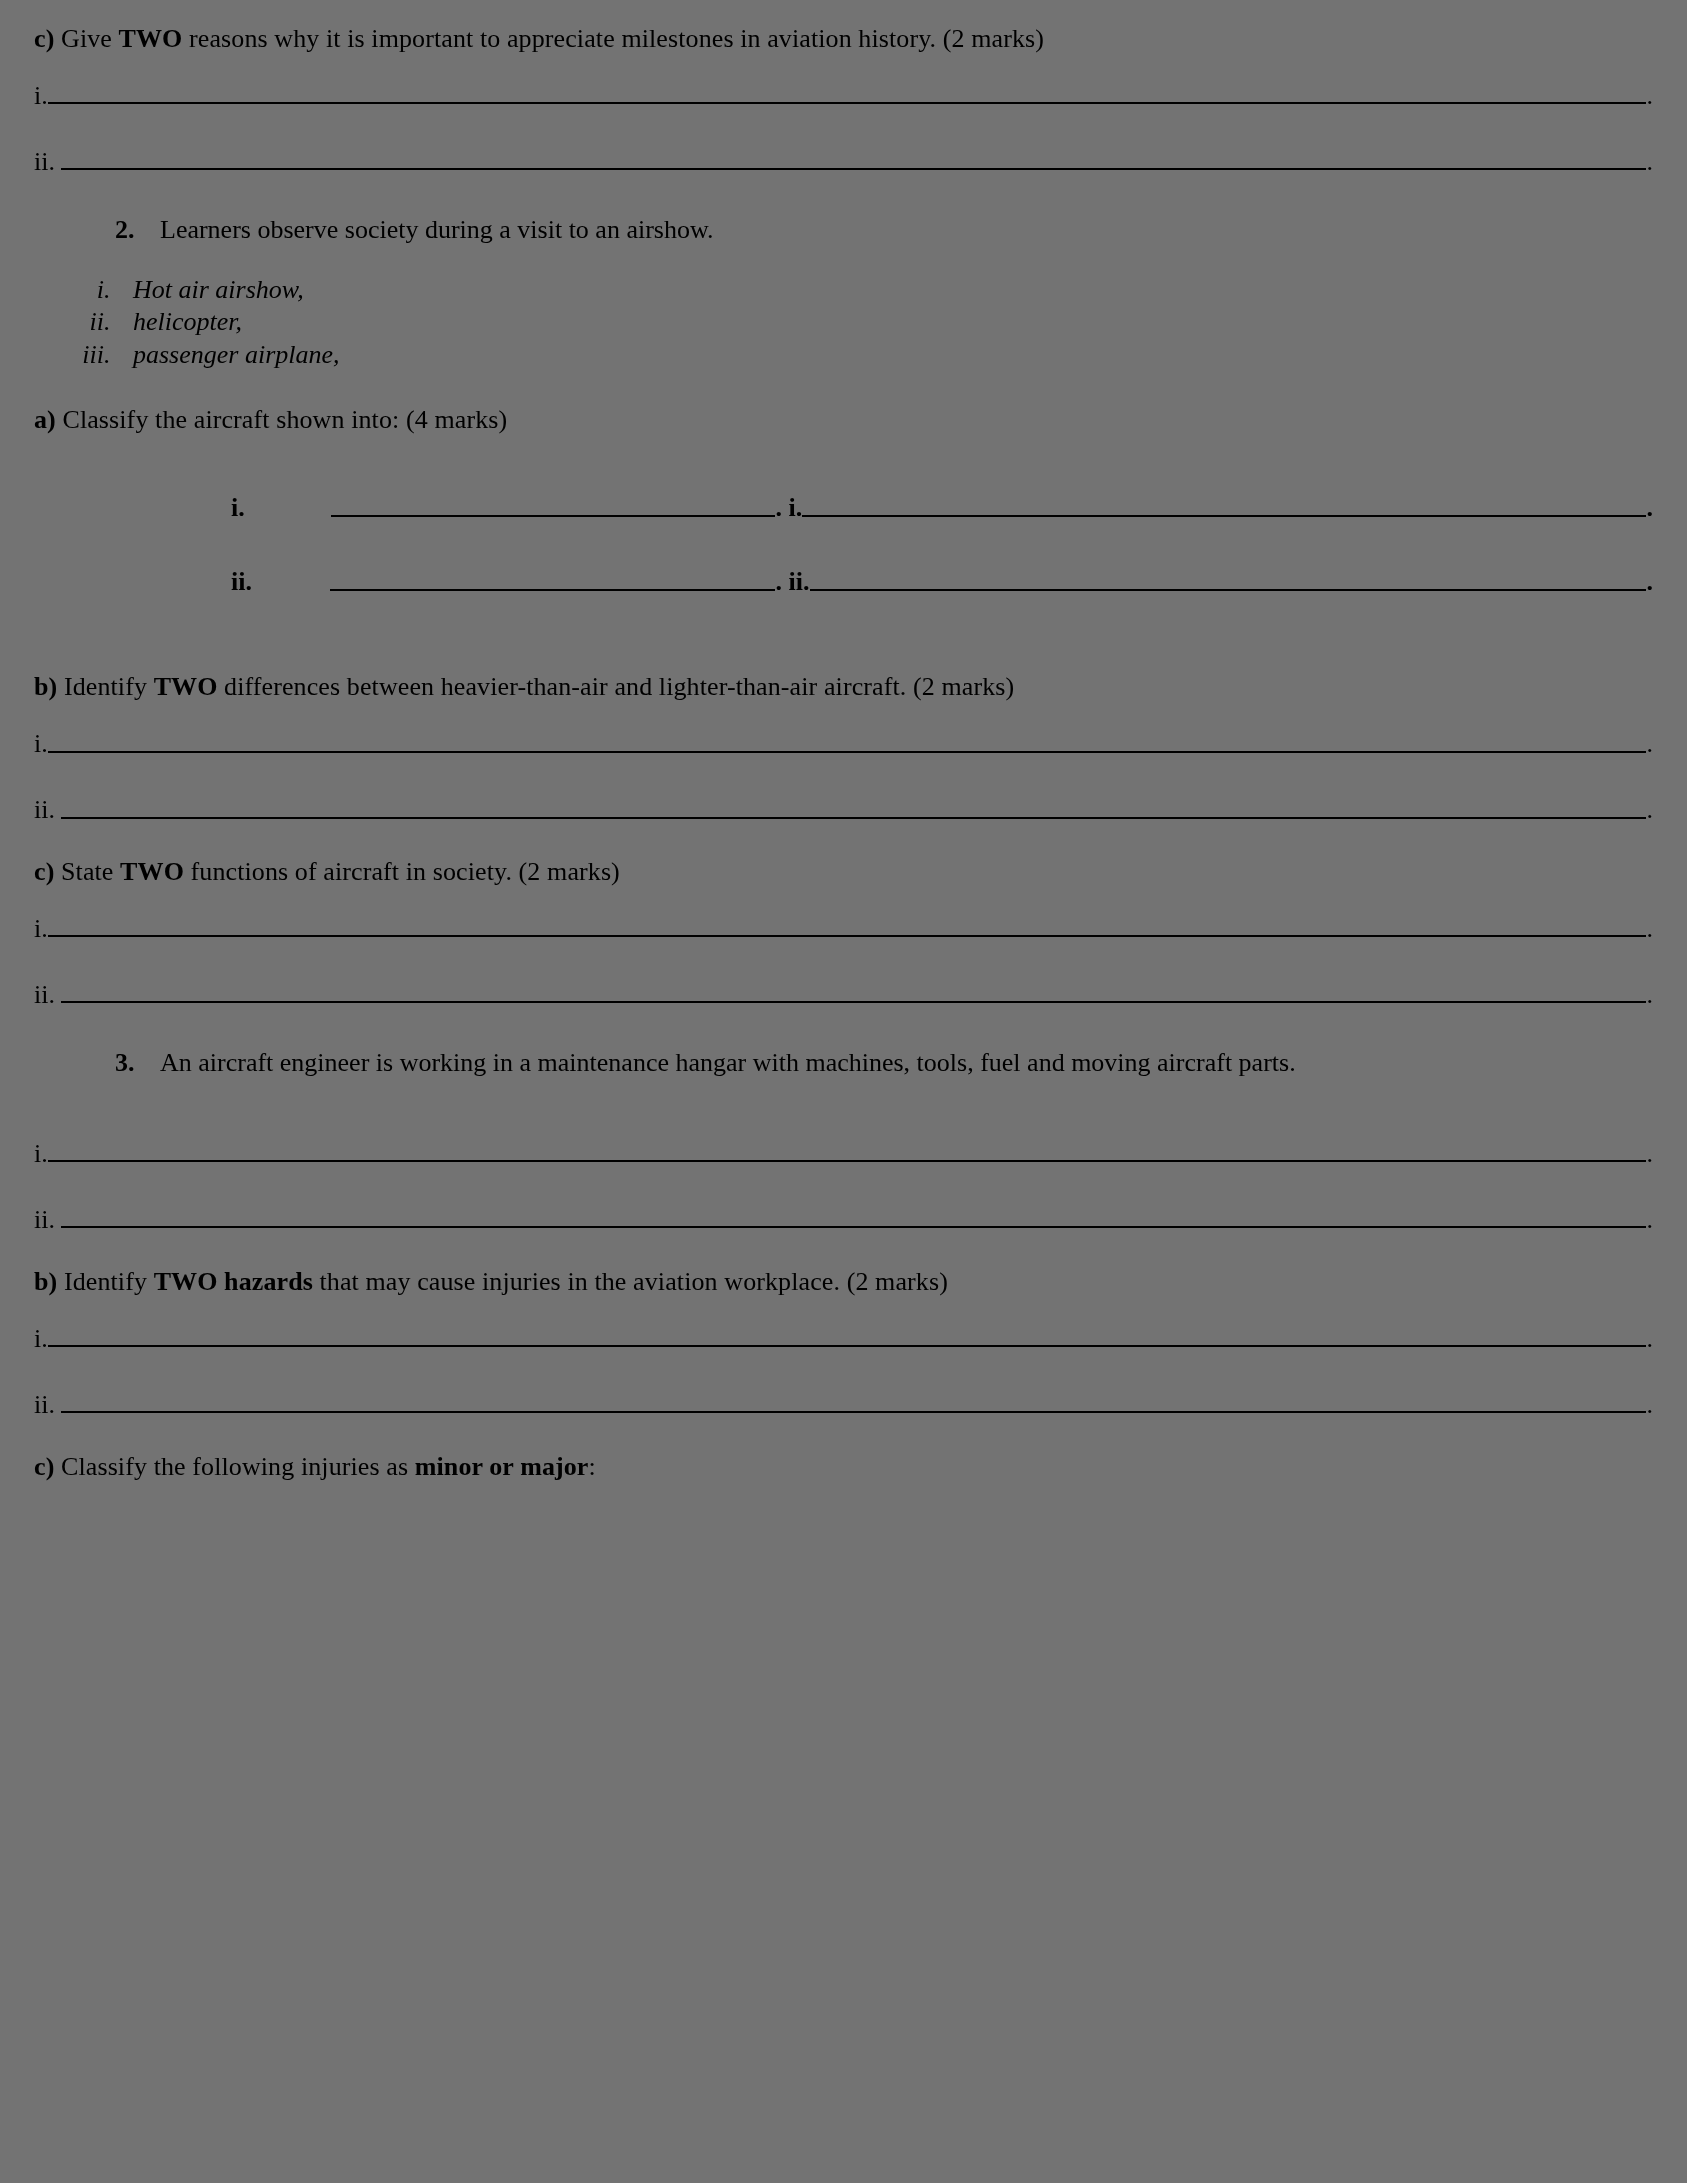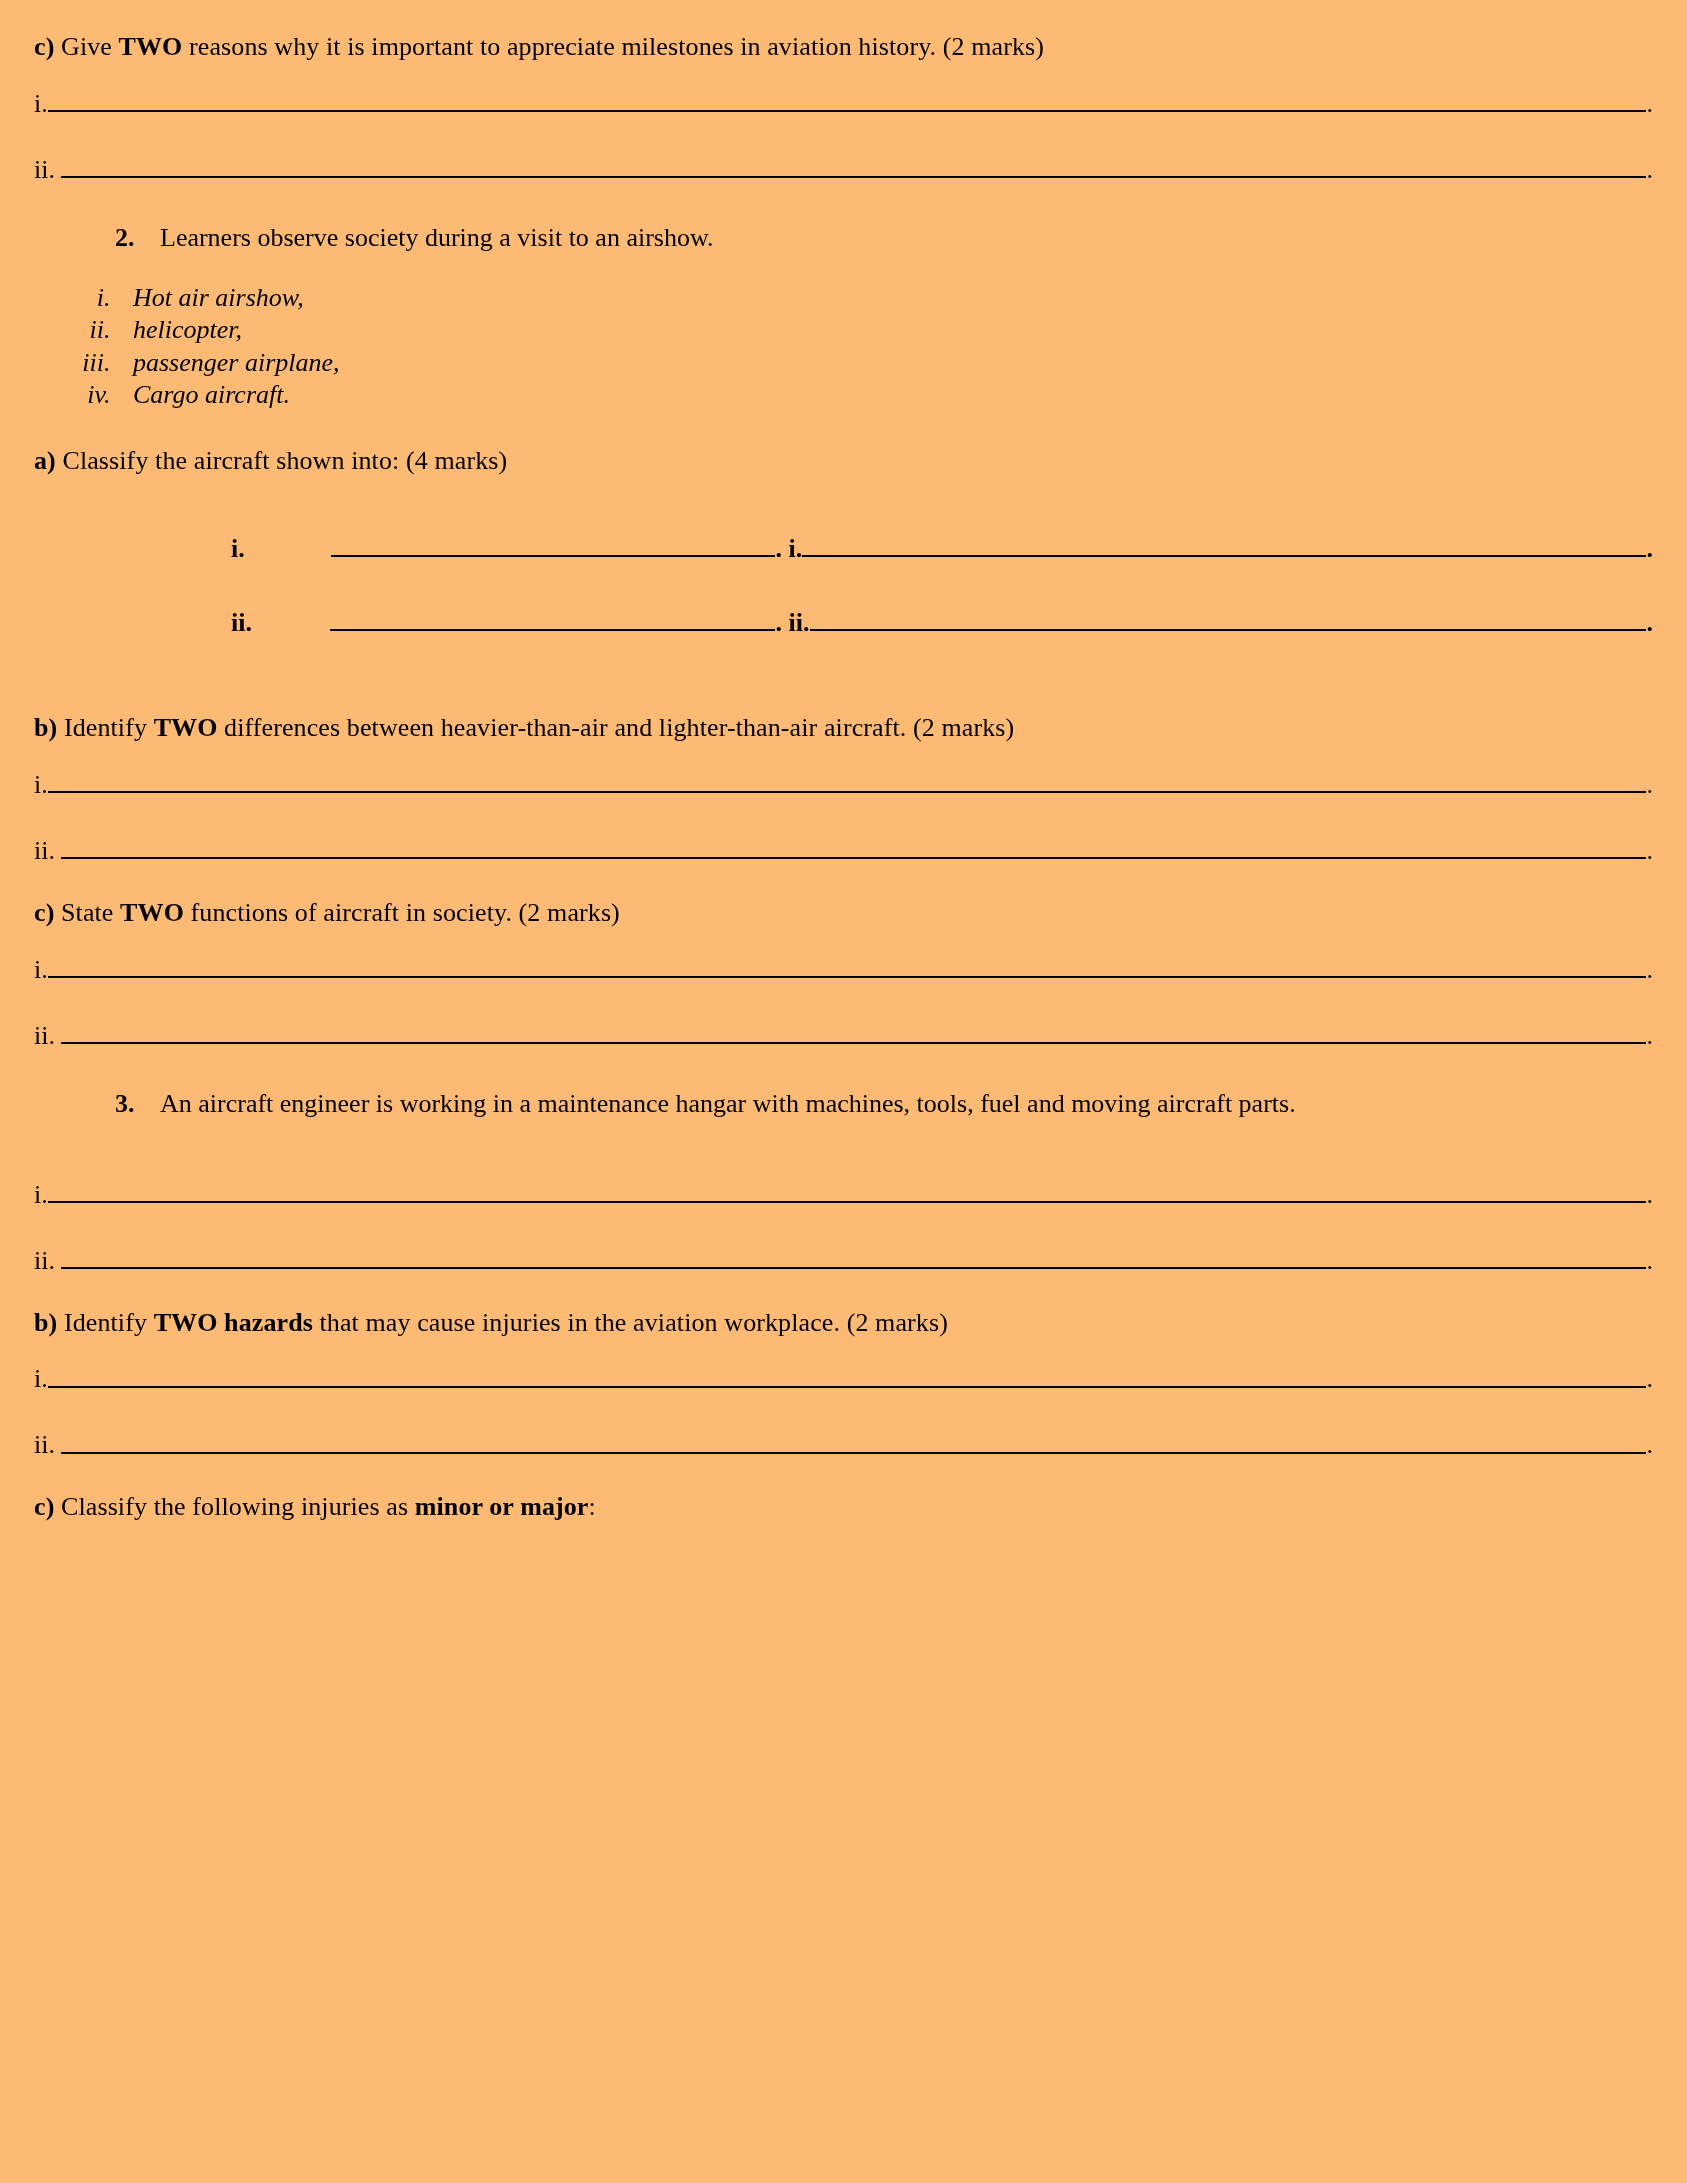--- a/index.html
+++ b/index.html
@@ -4,25 +4,25 @@
 <style>
   html, body {
     margin: 0;
     padding: 0;
     background: #ffffff;
   }
   .page {
     position: relative;
     width: 1687px;
     height: 2183px;
-    background: #fdba74;
+    background: #737373;
     font-family: "Liberation Serif", "DejaVu Serif", serif;
     color: #000000;
     box-sizing: border-box;
-    padding: 12px 34px;
+    padding: 4px 34px;
     overflow: hidden;
   }
 
   
   .q-text {
     font-size: 26px;
     line-height: 1.15;
     letter-spacing: 0.1px;
   }
   .b { font-weight: bold; }
@@ -185,24 +185,20 @@
       <span class="rv">Hot air airshow,</span>
     </div>
     <div class="row">
       <span class="rn">ii.</span>
       <span class="rv">helicopter,</span>
     </div>
     <div class="row">
       <span class="rn">iii.</span>
       <span class="rv">passenger airplane,</span>
     </div>
-    <div class="row">
-      <span class="rn">iv.</span>
-      <span class="rv">Cargo aircraft.</span>
-    </div>
   </div>
 
   <div class="sp-52"></div>
 
   <div class="q-text">
     <span class="b">a)</span><span> Classify the aircraft shown into: (4 marks)</span>
   </div>
 
   <div class="sp-60"></div>
 

